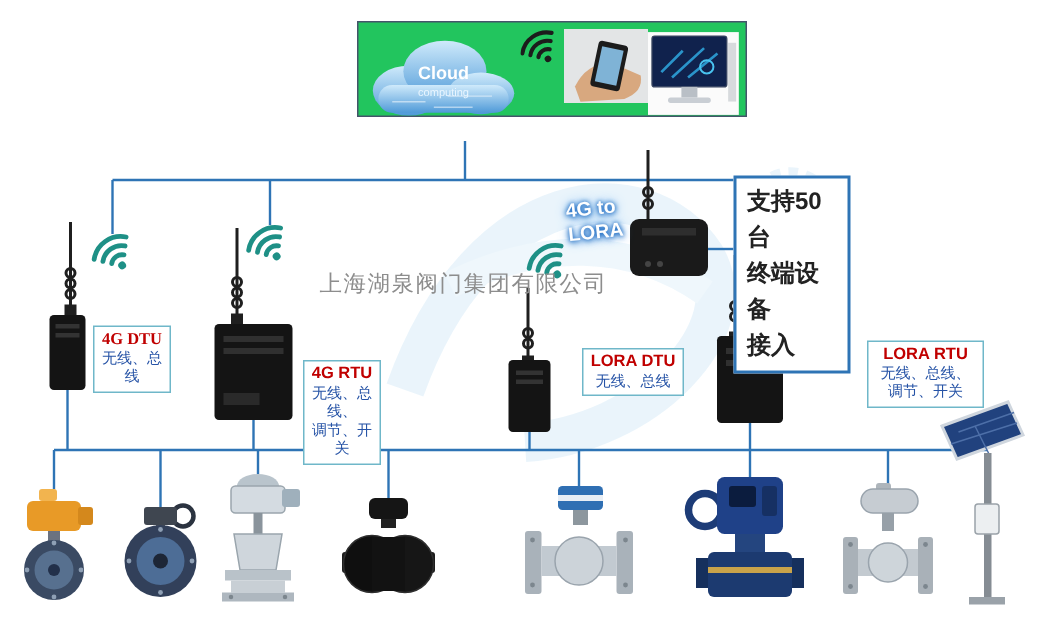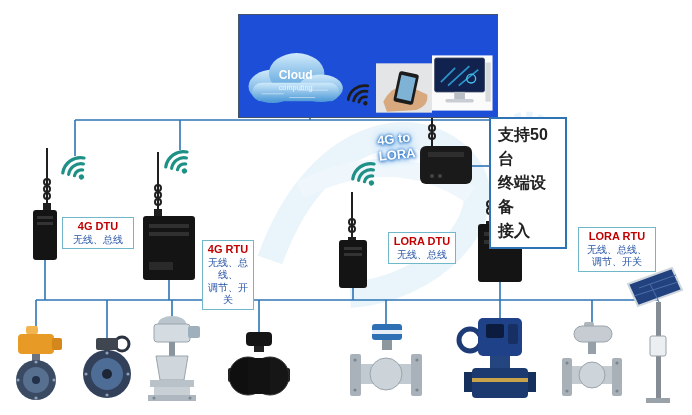--- a/index.html
+++ b/index.html
@@ -1,20 +1,20 @@
 <!DOCTYPE html>
 <html><head>
 <meta charset="utf-8">
 <style>
   html,body{margin:0;padding:0;background:#fff;}
   .stage{position:relative;width:692px;height:415px;background:#fff;overflow:hidden;
          font-family:"Liberation Sans","DejaVu Sans",sans-serif;}
   .wires{position:absolute;left:0;top:0;z-index:1;}
-  .top-panel{position:absolute;left:238px;top:14px;width:260px;height:104px;
-             border:1px solid #44546a;background:#1d4ed8;display:flex;align-items:flex-end;
+  .top-panel{position:absolute;left:238px;top:14px;width:260px;height:64px;
+             border:1px solid #44546a;background:#22c55e;display:flex;align-items:flex-start;
              justify-content:space-between;padding:3px 4px;box-sizing:border-box;z-index:2;}
   .label-box{position:absolute;background:#fff;border:1px solid #6fb7c9;padding:2px 4px;
              text-align:center;line-height:1.25;box-sizing:border-box;z-index:3;}
   .lt{color:#c00000;font-weight:bold;font-size:11px;}
   .ld{color:#2653a6;font-size:10px;}
   .callout{position:absolute;left:489px;top:117px;width:78px;border:2px solid #2e74b5;
            background:#fff;padding:4px 7px;font-size:16px;font-weight:600;color:#222;
            line-height:1.5;box-sizing:border-box;z-index:3;}
   .company-mark{position:absolute;left:213px;top:180px;font-size:15px;color:#8d8d8d;
                 letter-spacing:1px;z-index:4;white-space:nowrap;}
@@ -271,33 +271,34 @@
       <rect width="68" height="62" fill="#fbfbfb"></rect>
       <rect x="3" y="3" width="56" height="38" rx="2" fill="#10224d" stroke="#36435f"></rect>
       <path d="M10 30 L26 14 M18 34 L42 12 M30 34 L52 16" stroke="#2fa8e0" stroke-width="2" fill="none" opacity="0.85"></path>
       <circle cx="44" cy="26" r="5" fill="none" stroke="#49c3ef" stroke-width="1.5"></circle>
       <rect x="25" y="41" width="12" height="8" fill="#b9bfc6"></rect>
       <rect x="15" y="49" width="32" height="4" rx="2" fill="#c9ced4"></rect>
       <rect x="60" y="8" width="6" height="44" fill="#d7dadd"></rect>
     </svg>
   </div>
 
+  <div class="company-mark">上海湖泉阀门集团有限公司</div>
 
   <div class="gw-label">
     <div>4G to</div>
     <div>LORA</div>
   </div>
 
   <div class="callout">
     <div>支持50台</div>
     <div>终端设备</div>
     <div>接入</div>
   </div>
 
-  <div class="label-box" style="left:62px;top:217px;width:72px;">
+  <div class="label-box" style="left:62px;top:217px;width:52px;font-family:Liberation Serif, serif;">
     <div class="lt">4G DTU</div>
     <div class="ld">无线、总线</div>
   </div>
 
   <div class="label-box" style="left:202px;top:240px;width:52px;">
     <div class="lt">4G RTU</div>
     <div class="ld">无线、总线、</div>
     <div class="ld">调节、开关</div>
   </div>
 

